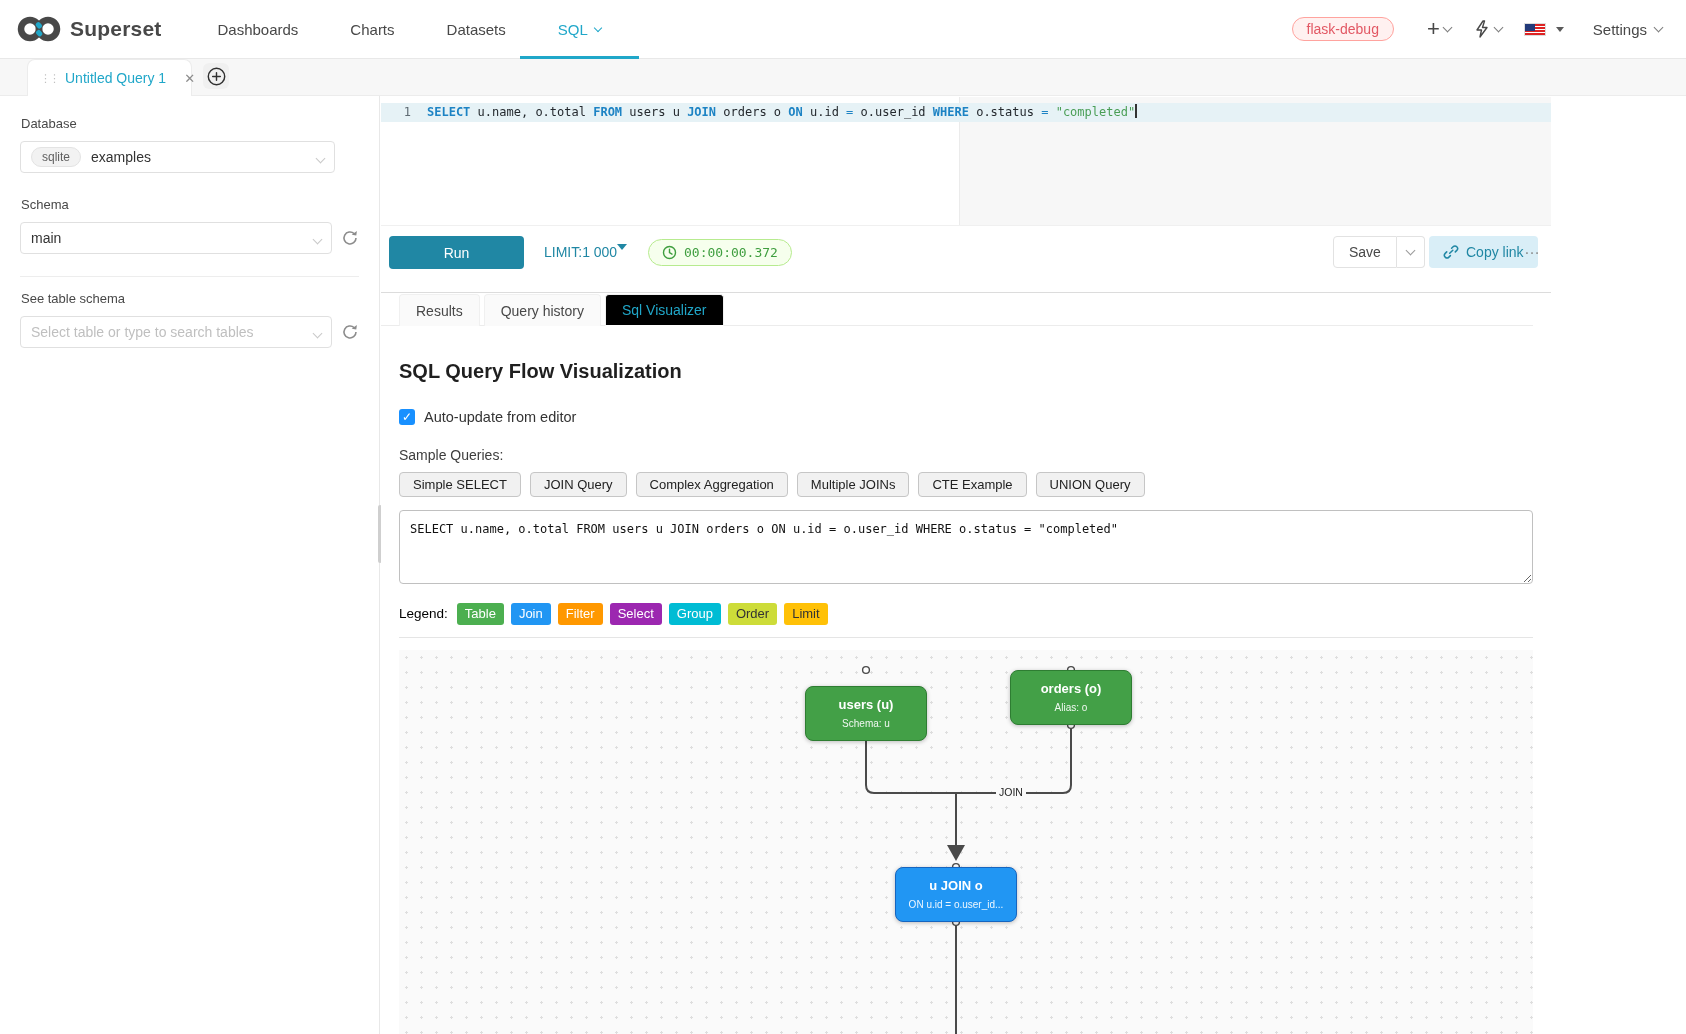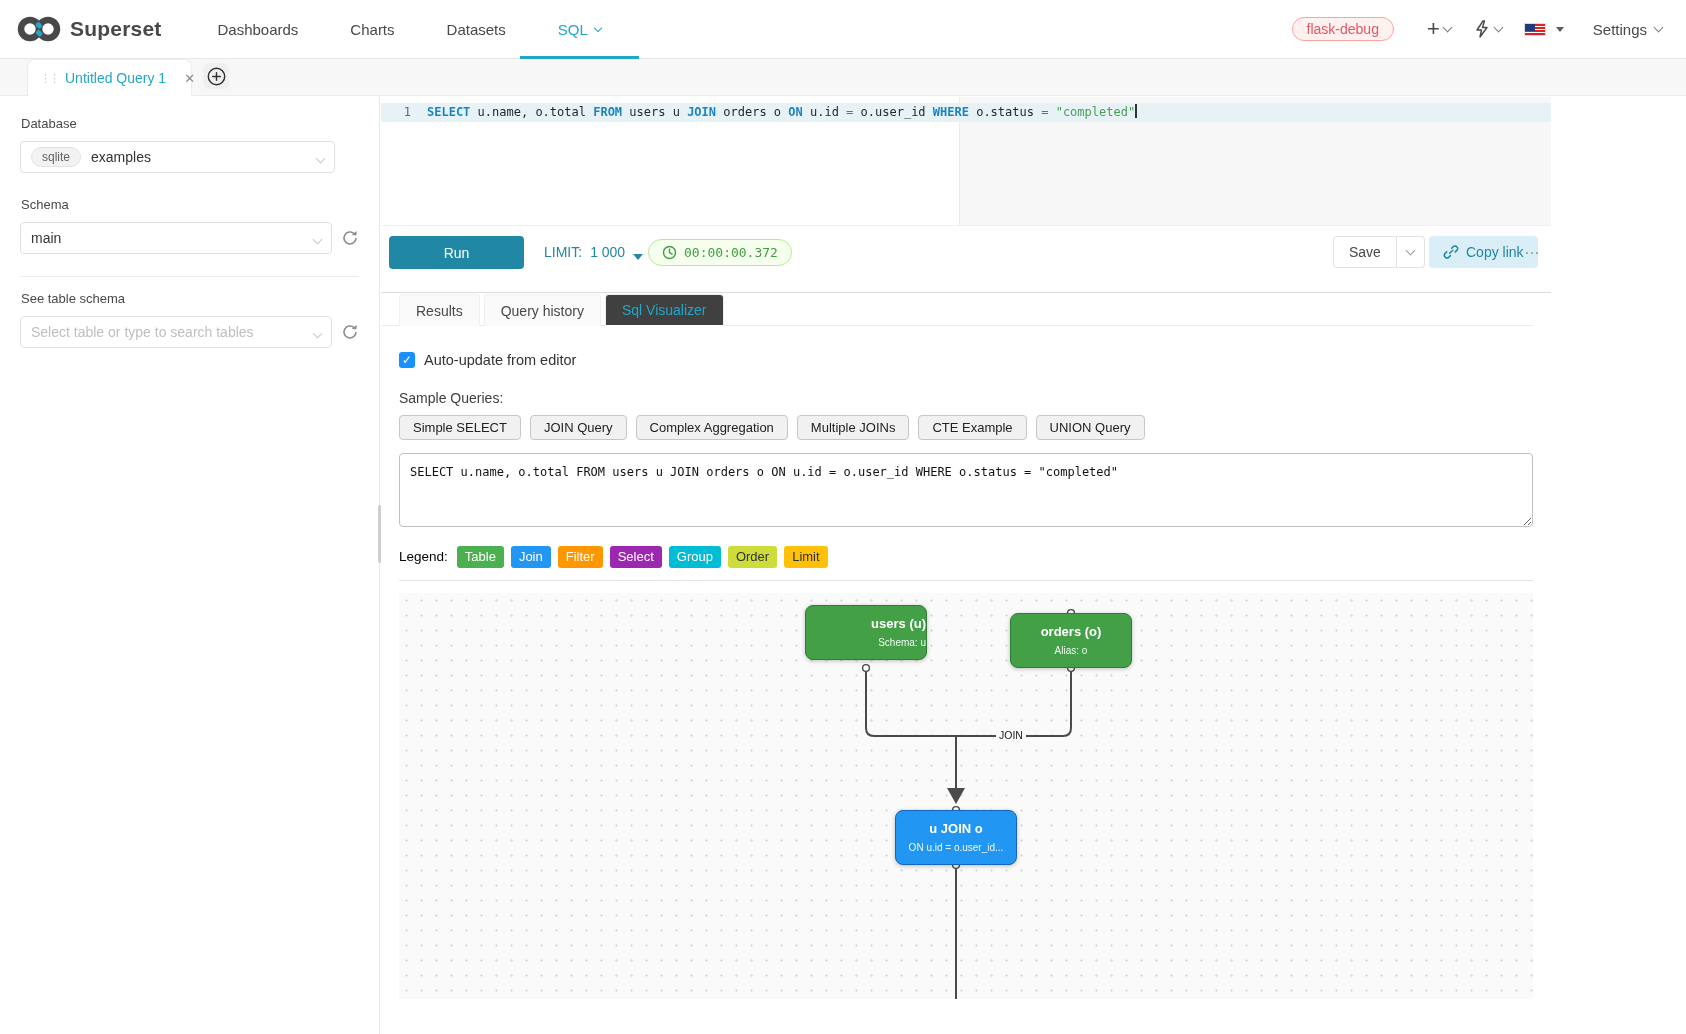--- a/index.html
+++ b/index.html
@@ -72,21 +72,21 @@
   .code-line .kw { color:#1d83c4; font-weight:bold; }
   .code-line .op { color:#1d83c4; }
   .code-line .str { color:#4a9e56; }
   .cursor { display:inline-block; width:2px; height:14px; background:#333; vertical-align:-2px; }
 
   
   .toolbar { position:absolute; left:381px; top:225px; width:1170px; height:67px; background:#fff;
              border-top:1px solid #f0f0f0; }
   .run-btn { position:absolute; left:8px; top:10px; width:135px; height:33px; background:#2087a4; color:#fff;
              font-size:14px; border:none; border-radius:4px; cursor:pointer; }
-  .limit { position:absolute; left:163px; top:18px; display:flex; align-items:flex-end; gap:8px;
+  .limit { position:absolute; left:163px; top:18px; display:flex; align-items:flex-start; 
            color:#2087a4; font-size:14px; cursor:pointer; }
   .limit .tri { width:0; height:0; border-left:5px solid transparent; border-right:5px solid transparent;
                 border-top:6px solid #2087a4; }
   .timer { position:absolute; left:267px; top:13px; height:27px; border:1px solid #b7eb8f; background:#f6ffed;
            border-radius:14px; display:flex; align-items:center; gap:7px; padding:0 13px;
            color:#3f9e3f; font-family:"DejaVu Sans Mono", monospace; font-size:13px; }
   .save-group { position:absolute; left:952px; top:10px; display:flex; }
   .save-main { height:32px; padding:0 15px; background:#fff; border:1px solid #e2e2e2; border-radius:4px 0 0 4px;
                font-size:14px; color:#484848; cursor:pointer; }
   .save-caret { height:32px; width:28px; background:#fff; border:1px solid #e2e2e2; border-left:none;
@@ -102,21 +102,21 @@
                    border-top:1px solid #cfcfcf; border-bottom:1px solid #cfcfcf; }
   .splitter-grip::after { content:""; display:block; margin-top:2px; height:1px; background:#cfcfcf; }
 
   
   .south { position:absolute; left:381px; top:293px; width:1305px; height:741px; background:#fff; }
   .stabs { display:flex; align-items:flex-end; gap:4px; padding-left:18px; height:33px;
            border-bottom:1px solid #ececec; width:1152px; }
   .stab { height:32px; padding:0 16px; display:flex; align-items:center; background:#fafafa;
           border:1px solid #f0f0f0; border-bottom:none; border-radius:4px 4px 0 0; font-size:14px;
           color:#484848; cursor:pointer; margin-bottom:-1px; }
-  .stab.active { background:#404040; color:#20a7c9; border-bottom:1px solid #fff; }
+  .stab.active { background:#000000; color:#20a7c9; border-bottom:1px solid #fff; }
 
   
   .viz { position:absolute; left:18px; top:33px; width:1134px; }
   .viz-title { font-size:20px; font-weight:bold; color:#1f1f1f; margin-top:34px; }
   .check-row { display:flex; align-items:center; gap:9px; margin-top:26px; cursor:pointer; }
   .checkbox { width:16px; height:16px; background:#1890ff; border-radius:3px; color:#fff; font-size:12px;
               display:flex; align-items:center; justify-content:center; line-height:1; }
   .check-label { font-size:14.5px; color:#333; }
   .samples-label { font-size:14px; color:#3d3d3d; margin-top:22px; }
   .sample-row { display:flex; gap:9px; margin-top:9px; }
@@ -132,21 +132,21 @@
 
   
   .canvas { position:relative; margin-top:12px; width:1134px; height:406px; background:#fafafa;
             background-image:radial-gradient(#dedede 1px, transparent 1.2px); background-size:15px 15px;
             overflow:hidden; }
   .edges { position:absolute; left:0; top:0; }
   .fnode { position:absolute; width:122px; height:55px; border-radius:8px; color:#fff; text-align:center;
            box-shadow:0 1px 4px rgba(0,0,0,.25); cursor:grab; padding-top:10px; }
   .fnode .ntitle { font-size:13px; font-weight:bold; }
   .fnode .nsub { font-size:10px; opacity:.92; margin-top:6px; }
-  .n-users { left:406px; top:12px;text-align:right; }
+  .n-users { left:406px; top:36px; }
   .n-orders { left:611px; top:20px; }
   .n-join { left:496px; top:217px; }
   .edge-label { position:absolute; left:597px; top:136px; background:#fafafa; padding:0 3px;
                 font-size:10.5px; color:#222; }
 </style>
 </head>
 <body>
 
 <div id="app">
 
@@ -289,20 +289,21 @@
   <div class="splitter-grip"></div>
 
   <div class="south">
     <div class="stabs">
       <div class="stab">Results</div>
       <div class="stab">Query history</div>
       <div class="stab active">Sql Visualizer</div>
     </div>
 
     <div class="viz">
+      <div class="viz-title">SQL Query Flow Visualization</div>
 
       <div class="check-row">
         <span class="checkbox">✓</span>
         <span class="check-label">Auto-update from editor</span>
       </div>
 
       <div class="samples-label">Sample Queries:</div>
       <div class="sample-row">
         <button class="sample-btn">Simple SELECT</button>
         <button class="sample-btn">JOIN Query</button>

